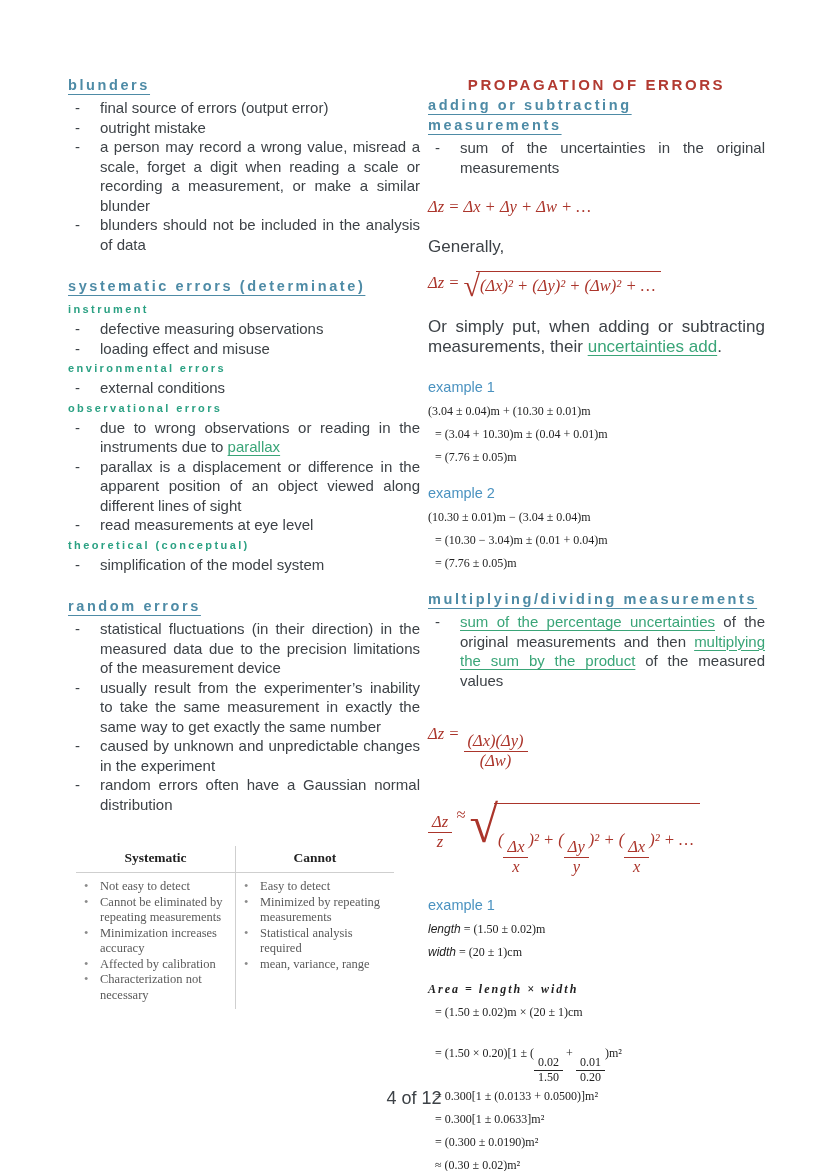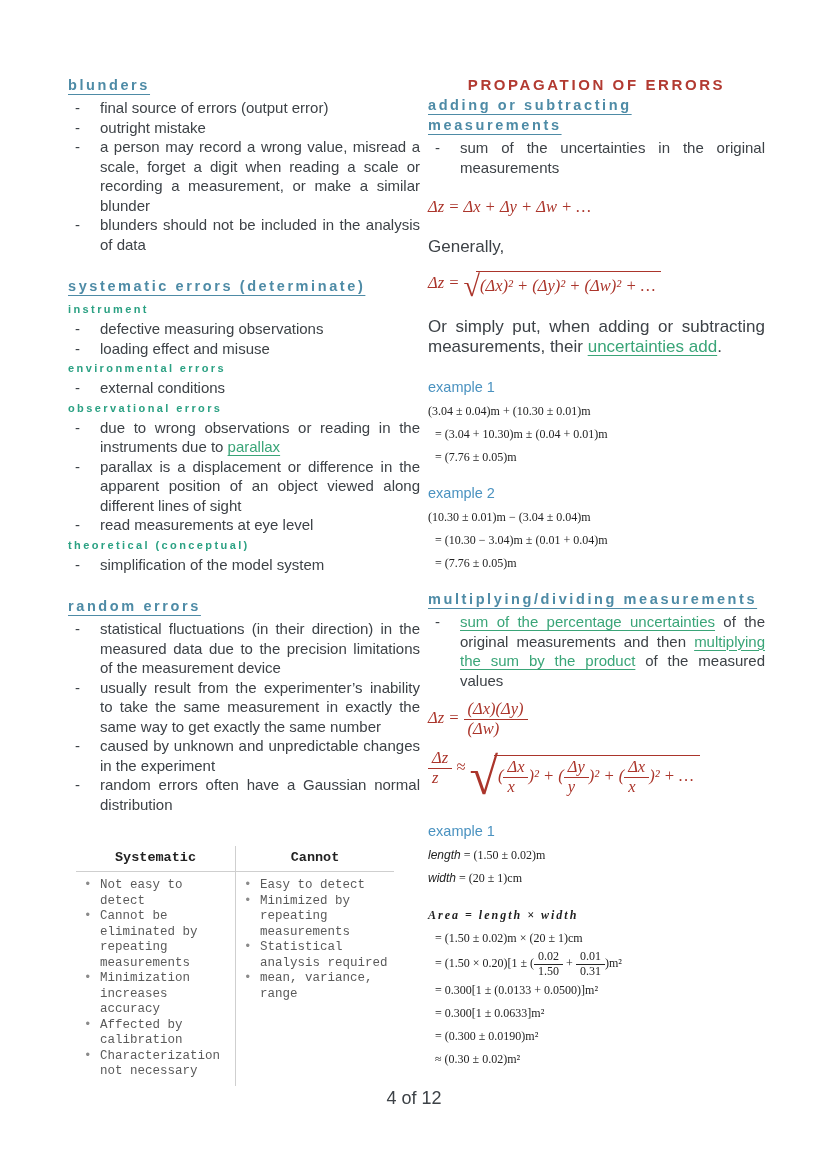--- a/index.html
+++ b/index.html
@@ -27,33 +27,33 @@
   .math{font-family:"Liberation Serif","DejaVu Serif",serif;font-size:12px;line-height:23px;color:#222;}
   .m-ind{padding-left:7px;}
   .mlabel{font-style:italic;font-family:"Liberation Sans",sans-serif;}
   .area-title{letter-spacing:2px;font-style:italic;font-weight:600;}
 
   .formula{font-family:"Liberation Serif","DejaVu Serif",serif;font-style:italic;
            color:#ab352b;font-size:16.5px;line-height:24px;}
   .mt18{margin-top:18px;} .mt16{margin-top:16px;} .mt14{margin-top:14px;}
   .mt20{margin-top:20px;} .mt10{margin-top:10px;}
 
-  .frac{display:inline-block;vertical-align:middle;text-align:left;line-height:1.15;}
+  .frac{display:inline-block;vertical-align:middle;text-align:center;line-height:1.15;margin-top:32px;}
   .frac .num{display:block;padding:0 4px;border-bottom:1.3px solid currentColor;}
   .frac .den{display:block;padding:0 4px;}
 
   .sqrt{display:inline-block;white-space:nowrap;}
   .sqrt .rad{display:inline-block;font-style:normal;vertical-align:top;line-height:1;}
   .rad-sm{font-size:30px;}
   .rad-lg{font-size:52px;margin-top:-4px;}
   .sqrt .radicand{display:inline-block;border-top:1.6px solid currentColor;
                   margin-left:-4px;padding:2px 6px 0 4px;vertical-align:top;}
 
   .cmp-table{display:flex;margin-left:8px;width:318px;margin-top:32px;
-             font-family:Liberation Mono, monospace;color:#5a5a5a;font-size:12.5px;}
+             font-family:Liberation Serif, serif;color:#5a5a5a;font-size:12.5px;}
   .cmp-col{width:50%;box-sizing:border-box;padding-bottom:6px;}
   .cmp-col.right{border-left:1px solid #cfcfcf;}
   .cmp-head{display:block;text-align:center;font-weight:700;color:#222;font-size:13.5px;
             padding:4px 0 6px 0;border-bottom:1px solid #cfcfcf;margin-bottom:6px;}
   .tbullet{display:flex;line-height:15.5px;padding:0 6px 0 8px;}
   .tbullet .dot{width:16px;flex:none;color:#8a8a8a;}
   .tbullet .txt{flex:1;}
 
   .footer{position:absolute;left:0;right:0;top:1088px;text-align:center;
           font-size:18px;color:#3d4247;}
@@ -242,21 +242,21 @@
     </div>
 
     <div class="mt18">
       <div class="ex-label">example 1</div>
       <div class="math"><span class="mlabel">length</span><span> = (1.50 ± 0.02)m</span></div>
       <div class="math"><span class="mlabel">width</span><span> = (20 ± 1)cm</span></div>
 
       <div class="math area-title mt14">Area = length × width</div>
       <div class="math m-ind">= (1.50 ± 0.02)m × (20 ± 1)cm</div>
       <div class="math m-ind">
-        <span>= (1.50 × 0.20)[1 ± (</span><span class="frac"><span class="num">0.02</span><span class="den">1.50</span></span><span> + </span><span class="frac"><span class="num">0.01</span><span class="den">0.31</span></span><span>)m²</span>
+        <span>= (1.50 × 0.20)[1 ± (</span><span class="frac"><span class="num">0.02</span><span class="den">1.50</span></span><span> + </span><span class="frac"><span class="num">0.01</span><span class="den">0.20</span></span><span>)m²</span>
       </div>
       <div class="math m-ind">= 0.300[1 ± (0.0133 + 0.0500)]m²</div>
       <div class="math m-ind">= 0.300[1 ± 0.0633]m²</div>
       <div class="math m-ind">= (0.300 ± 0.0190)m²</div>
       <div class="math m-ind">≈ (0.30 ± 0.02)m²</div>
     </div>
   </div>
 
   <div class="footer">4 of 12</div>
 </div>

